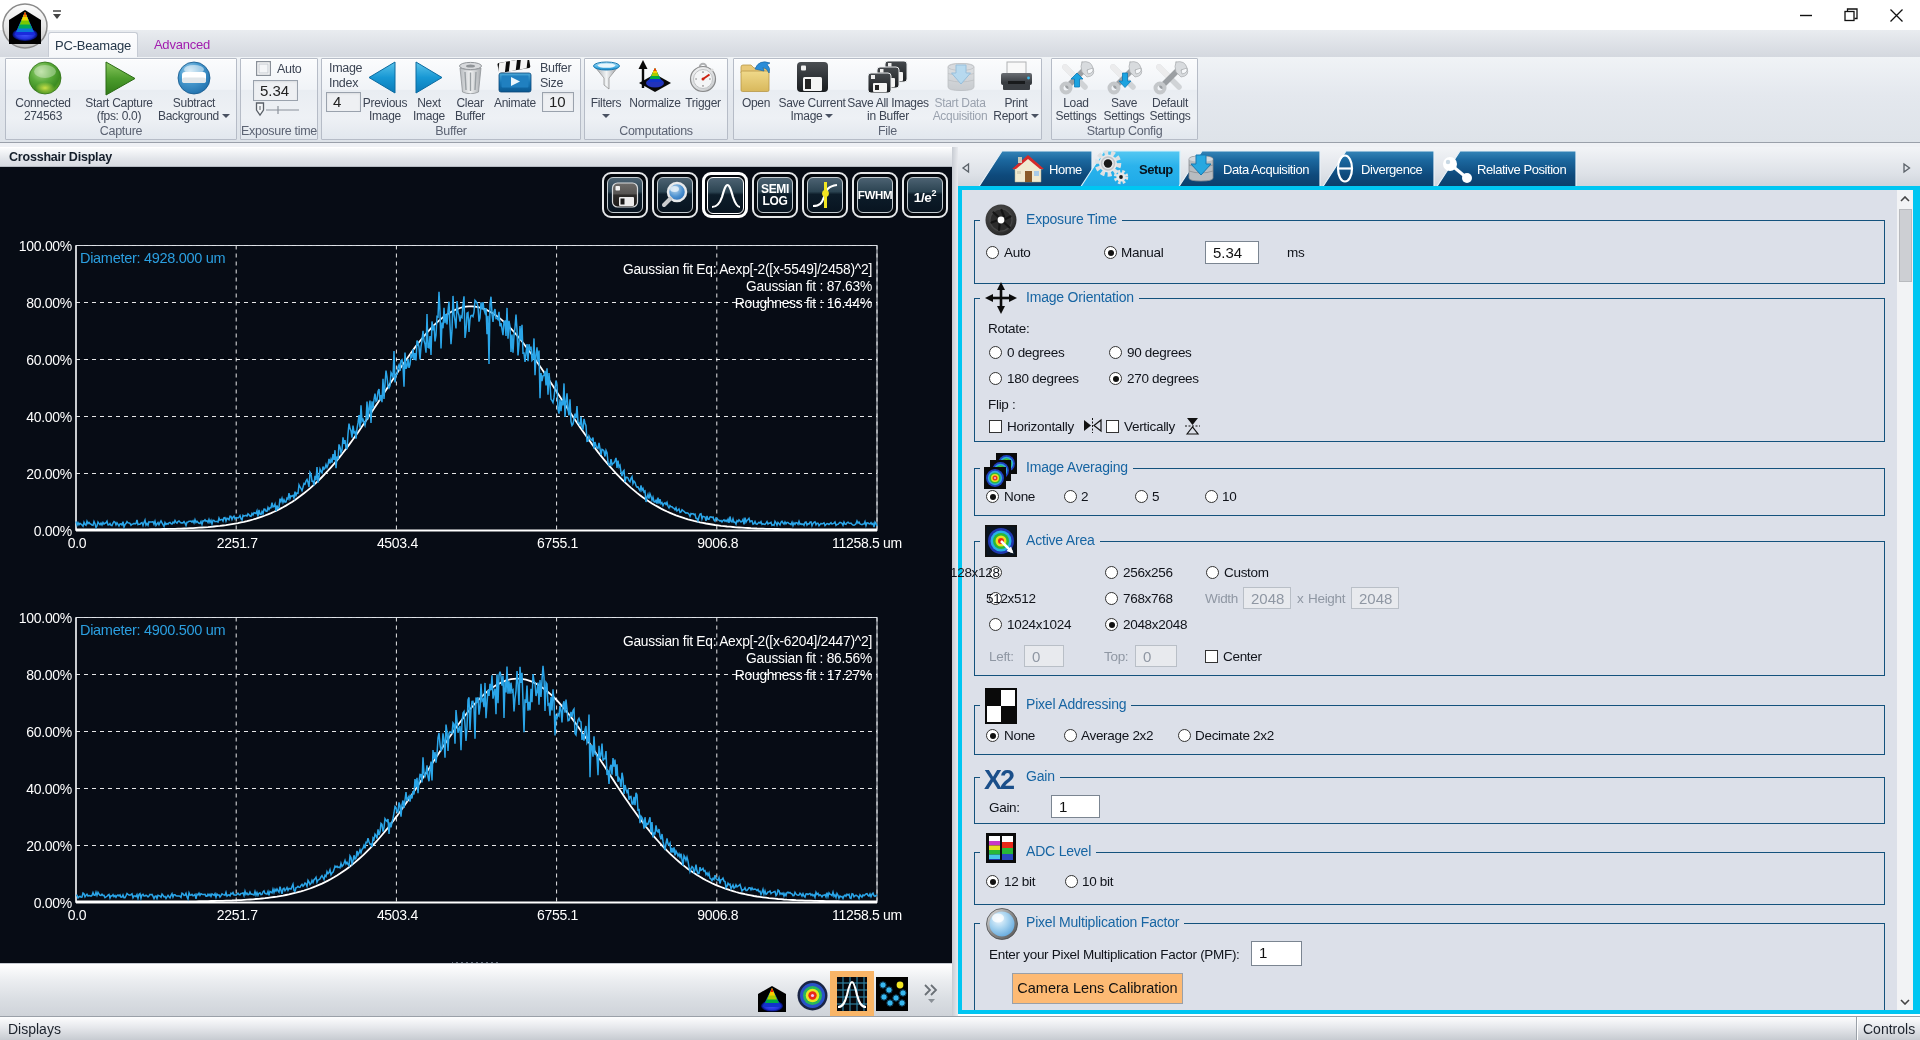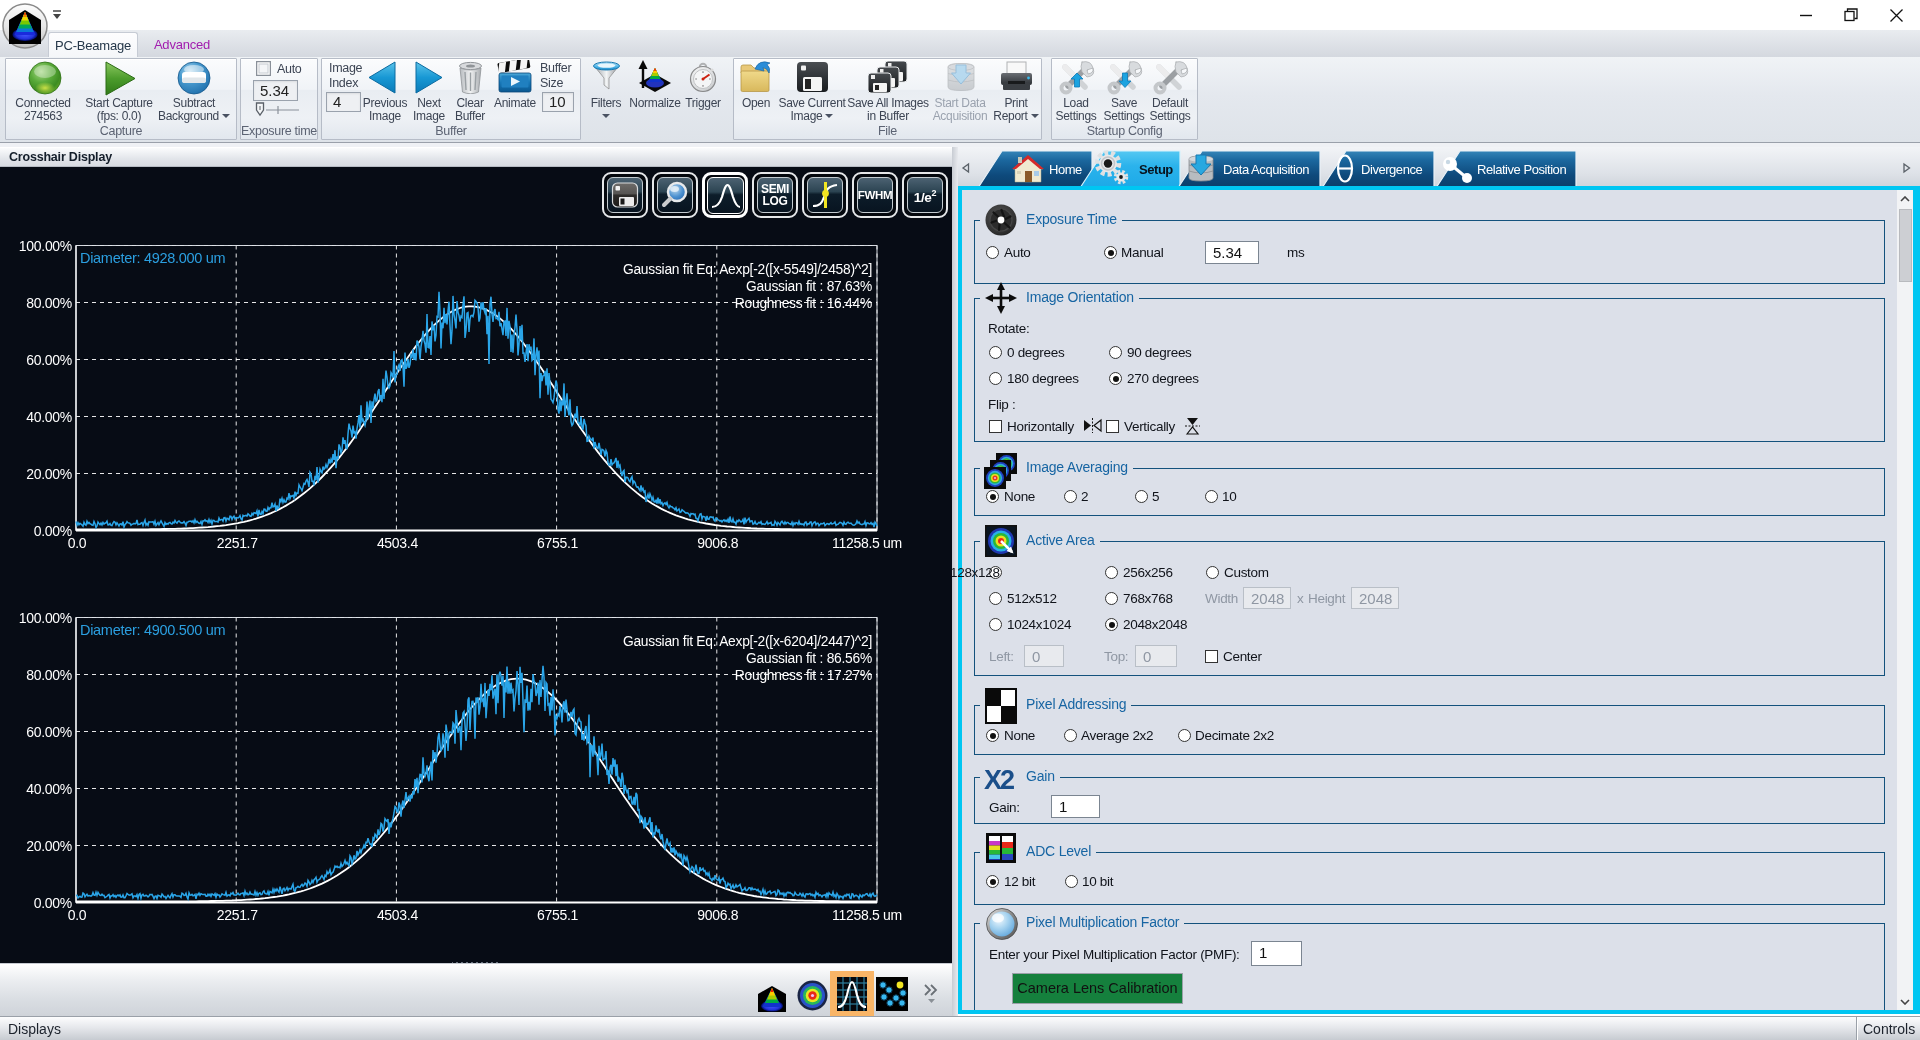--- a/index.html
+++ b/index.html
@@ -109,20 +109,23 @@
     </svg>
 <div id="ribbon">
 <div class="rgroup" style="left:5px;width:232px">
         <div class="rglabel">Capture</div>
       </div>
 <div class="rgroup" style="left:240px;width:78px">
         <div class="rglabel">Exposure time</div>
       </div>
 <div class="rgroup" style="left:321px;width:260px">
         <div class="rglabel">Buffer</div>
+      </div>
+<div class="rgroup" style="left:584px;width:144px">
+        <div class="rglabel">Computations</div>
       </div>
 <div class="rgroup" style="left:1051px;width:147px">
         <div class="rglabel">Startup Config</div>
       </div>
 <div class="rgroup" style="left:733px;width:309px">
         <div class="rglabel">File</div>
       </div>
 <svg class="abs" style="left:28px;top:4px" width="34" height="34">
         <defs>
           <radialGradient id="gsph" cx="0.38" cy="0.3" r="0.75">
@@ -812,21 +815,21 @@
     <div class="flab" style="left:1152px;top:489px">5</div>
 <div class="radio" style="left:1205px;top:490px"></div>
     <div class="flab" style="left:1222px;top:489px">10</div>
 <div class="radio" style="left:989px;top:566px"></div>
     <div class="flab" style="left:950px;top:565px">128x128</div>
 <div class="radio" style="left:1105px;top:566px"></div>
     <div class="flab" style="left:1123px;top:565px">256x256</div>
 <div class="radio" style="left:1206px;top:566px"></div>
     <div class="flab" style="left:1224px;top:565px">Custom</div>
 <div class="radio" style="left:989px;top:592px"></div>
-    <div class="flab" style="left:1007px;top:591px">512x512</div>
+    <div class="flab" style="left:986px;top:591px">512x512</div>
 <div class="radio" style="left:1105px;top:592px"></div>
     <div class="flab" style="left:1123px;top:591px">768x768</div>
 <div class="flab dis" style="left:1205px;top:591px">Width</div>
 <div class="fbox dis" style="left:1243px;top:587px;width:48px;height:22px">2048</div>
 <div class="flab dis" style="left:1297px;top:591px">x</div>
 <div class="flab dis" style="left:1308px;top:591px">Height</div>
 <div class="fbox dis" style="left:1351px;top:587px;width:48px;height:22px">2048</div>
 <div class="radio" style="left:989px;top:618px"></div>
     <div class="flab" style="left:1007px;top:617px">1024x1024</div>
 <div class="radio sel" style="left:1105px;top:618px"></div>
@@ -844,21 +847,21 @@
 <div class="radio" style="left:1178px;top:729px"></div>
     <div class="flab" style="left:1195px;top:728px">Decimate 2x2</div>
 <div class="flab" style="left:989px;top:800px">Gain:</div>
 <div class="fbox" style="left:1051px;top:795px;width:49px;height:23px">1</div>
 <div class="radio sel" style="left:986px;top:875px"></div>
     <div class="flab" style="left:1004px;top:874px">12 bit</div>
 <div class="radio" style="left:1065px;top:875px"></div>
     <div class="flab" style="left:1082px;top:874px">10 bit</div>
 <div class="flab" style="left:989px;top:947px">Enter your Pixel Multiplication Factor (PMF):</div>
 <div class="fbox" style="left:1251px;top:941px;width:51px;height:25px">1</div>
-<div class="abs" style="left:1012px;top:973px;width:171px;height:31px;background:#15803d;border:1px solid #9aa0a8;font-size:14.5px;color:#111;text-align:center;line-height:29px">Camera Lens Calibration</div>
+<div class="abs" style="left:1012px;top:973px;width:171px;height:31px;background:#fdba74;border:1px solid #9aa0a8;font-size:14.5px;color:#111;text-align:center;line-height:29px">Camera Lens Calibration</div>
 <div id="rscroll"></div>
 <div class="sarr" style="top:190px">
       <svg width="10" height="6">
         <path d="M1 5 L5 1 L9 5" fill="none" stroke="#444" stroke-width="1.6"></path>
       </svg>
     </div>
 <div class="sarr" style="top:993px">
       <svg width="10" height="6">
         <path d="M1 1 L5 5 L9 1" fill="none" stroke="#444" stroke-width="1.6"></path>
       </svg>

